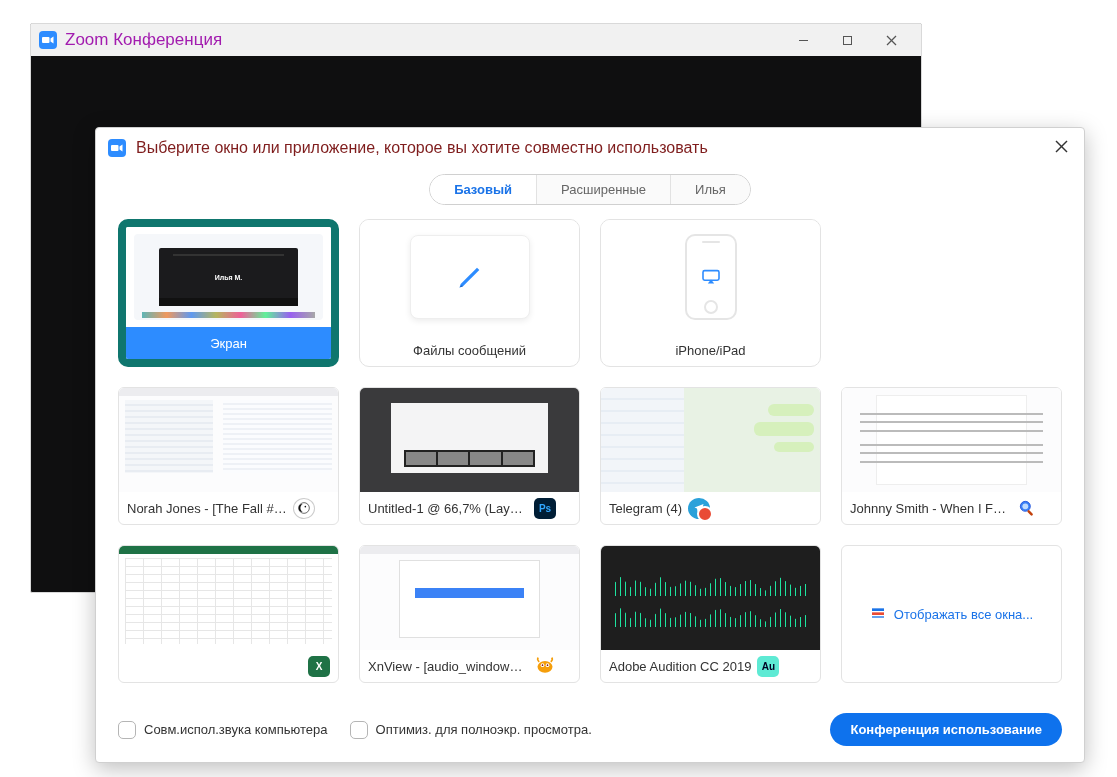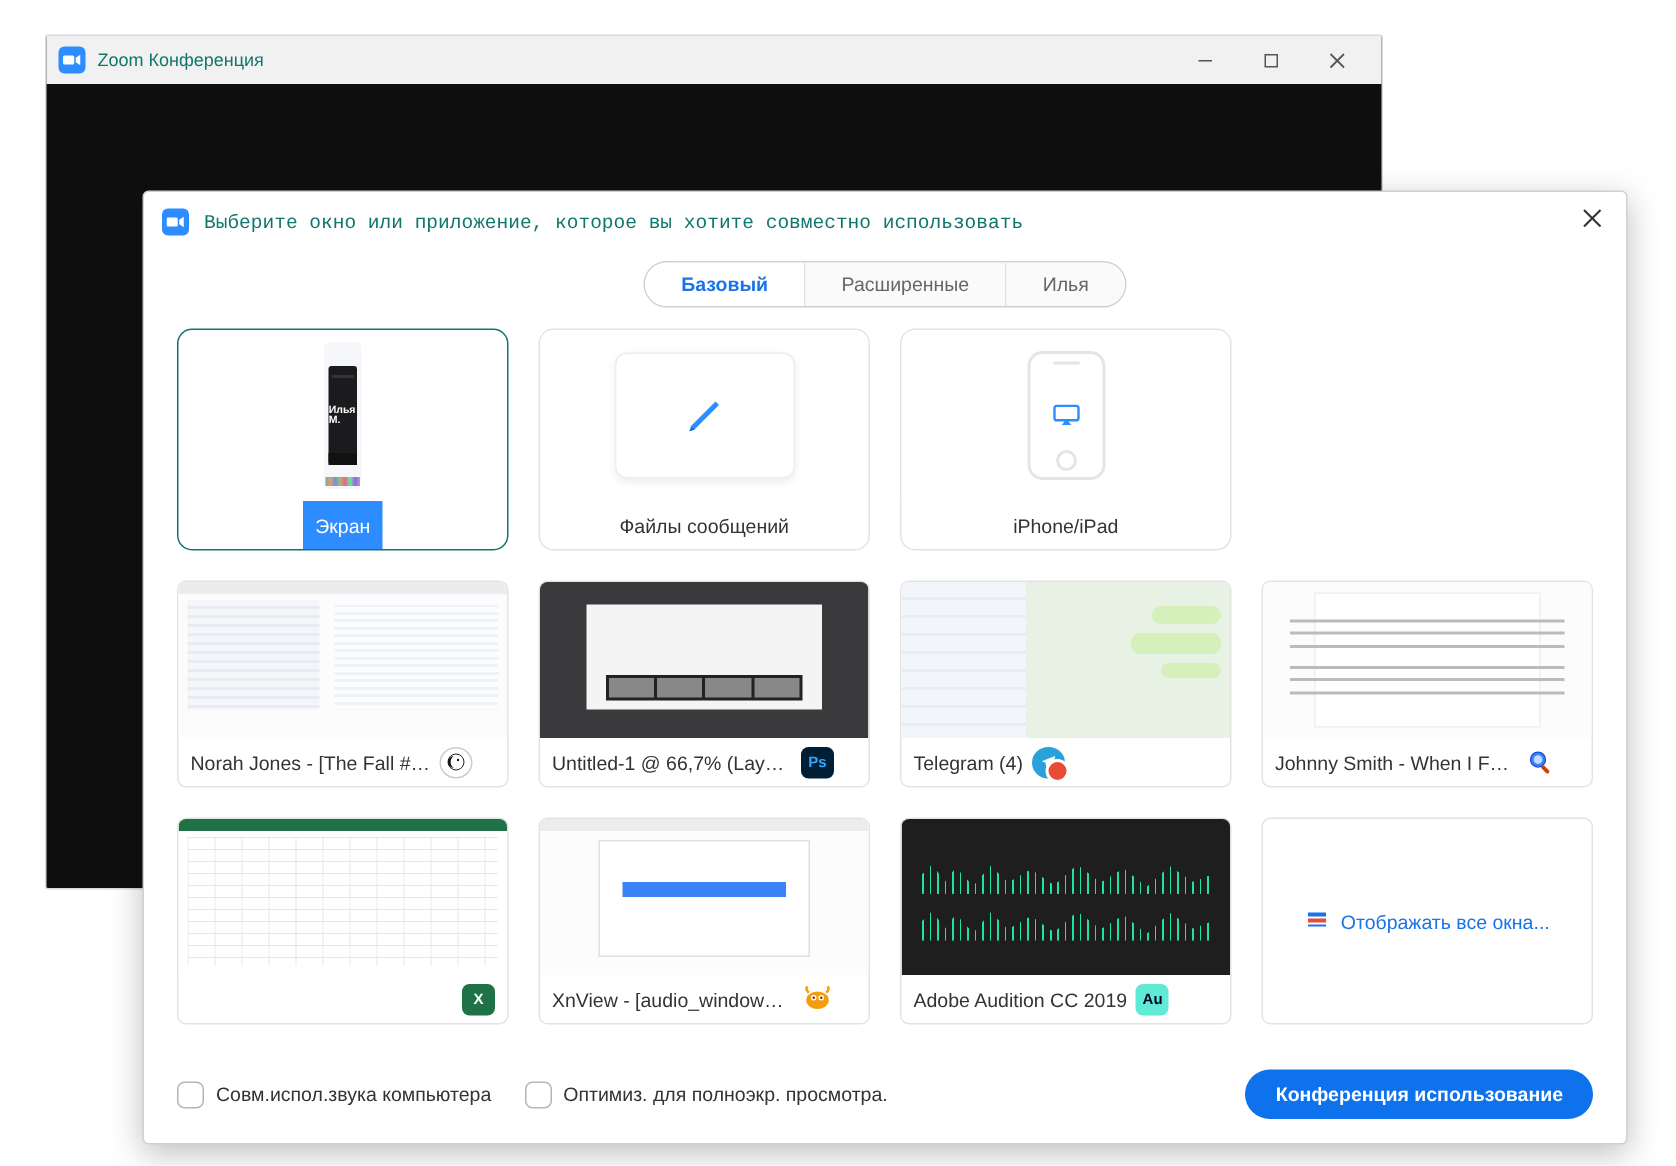--- a/index.html
+++ b/index.html
@@ -13,40 +13,40 @@
   .back-titlebar {
     height: 32px; background: #f1f1f1; display: flex; align-items: center;
     padding: 0 8px; justify-content: space-between;
   }
   .back-title-left { display: flex; align-items: center; gap: 8px; }
   .zoom-icon {
     width: 18px; height: 18px; background: #2d8cff; border-radius: 4px;
     display: flex; align-items: center; justify-content: center;
   }
   .zoom-icon svg { width: 12px; height: 8px; }
-  .back-title { font-size: 12px; color: #0f766e; }
+  .back-title { font-size: 17px; color: #a21caf; }
   .back-controls { display: flex; gap: 0; }
   .back-ctrl {
     width: 44px; height: 28px; display:flex; align-items:center; justify-content:center;
     color:#444; font-size:14px;
   }
 
   
   .dialog {
     position: absolute; left: 95px; top: 127px; width: 990px;
     background: #fff; border: 1px solid #d0d0d0; border-radius: 4px;
     box-shadow: 0 6px 22px rgba(0,0,0,.25);
     display: flex; flex-direction: column;
   }
   .dialog-header {
     height: 40px; display:flex; align-items:center; padding: 0 12px;
     justify-content: space-between; border-bottom: 0;
   }
   .dialog-left { display:flex; align-items:center; gap:10px; }
-  .dialog-title { font-size: 13px; color:#0f766e;font-family:Liberation Mono, monospace; }
+  .dialog-title { font-size: 16px; color:#7f1d1d; }
   .dialog-close { font-size: 16px; color:#333; padding: 4px; }
 
   
   .tabs-row { display:flex; justify-content:center; padding: 6px 0 14px; }
   .tab-segment {
     display:flex; border:1px solid #d0d0d0; border-radius: 20px; overflow:hidden;
     background:#fafafa;
   }
   .tab {
     padding: 7px 24px; font-size: 13px; color:#666; background:#fafafa;
@@ -59,21 +59,21 @@
   .grid-wrap { padding: 0 22px; }
   .grid {
     display:grid; grid-template-columns: repeat(4, 1fr); gap: 20px;
     align-items: stretch;
   }
   .card {
     border:1px solid #e3e3e3; border-radius: 10px; overflow:hidden;
     display:flex; flex-direction:column; background:#fff;
     height: 148px;
   }
-  .card.selected { border: 1px solid #0f766e; align-items: center; }
+  .card.selected { border: 8px solid #0f766e; }
   .card.sm { height: 138px; border-radius: 6px; }
   .thumb {
     flex:1; background:#fff; display:flex; align-items:center; justify-content:center;
     overflow:hidden; position:relative;
   }
   .card-label {
     height: 32px; display:flex; align-items:center; justify-content:center;
     font-size: 13px; color:#333; gap:6px; padding: 0 8px;
   }
   .card.selected .card-label { background:#2d8cff; color:#fff; font-weight:500; }

